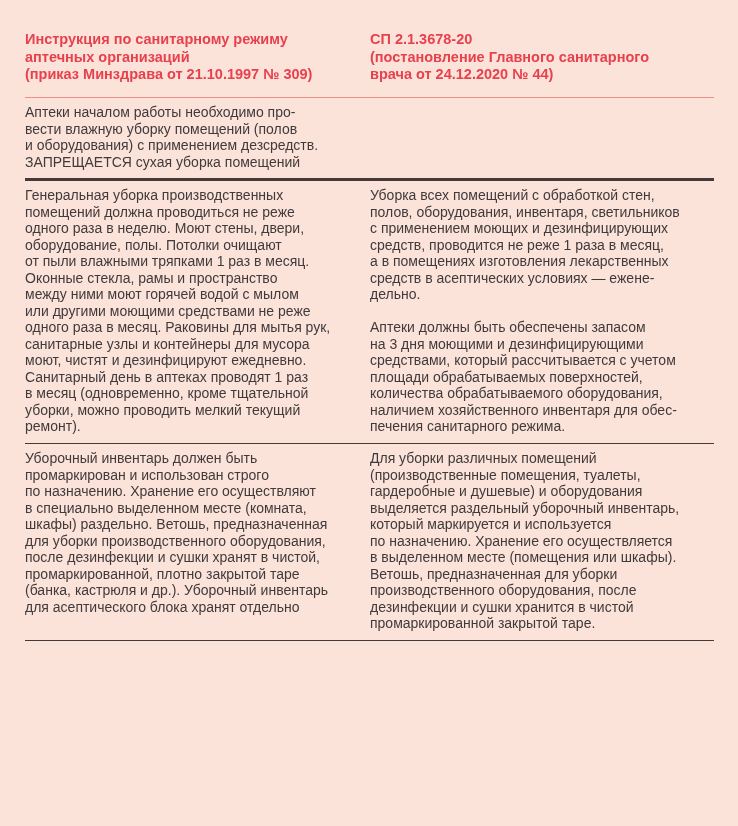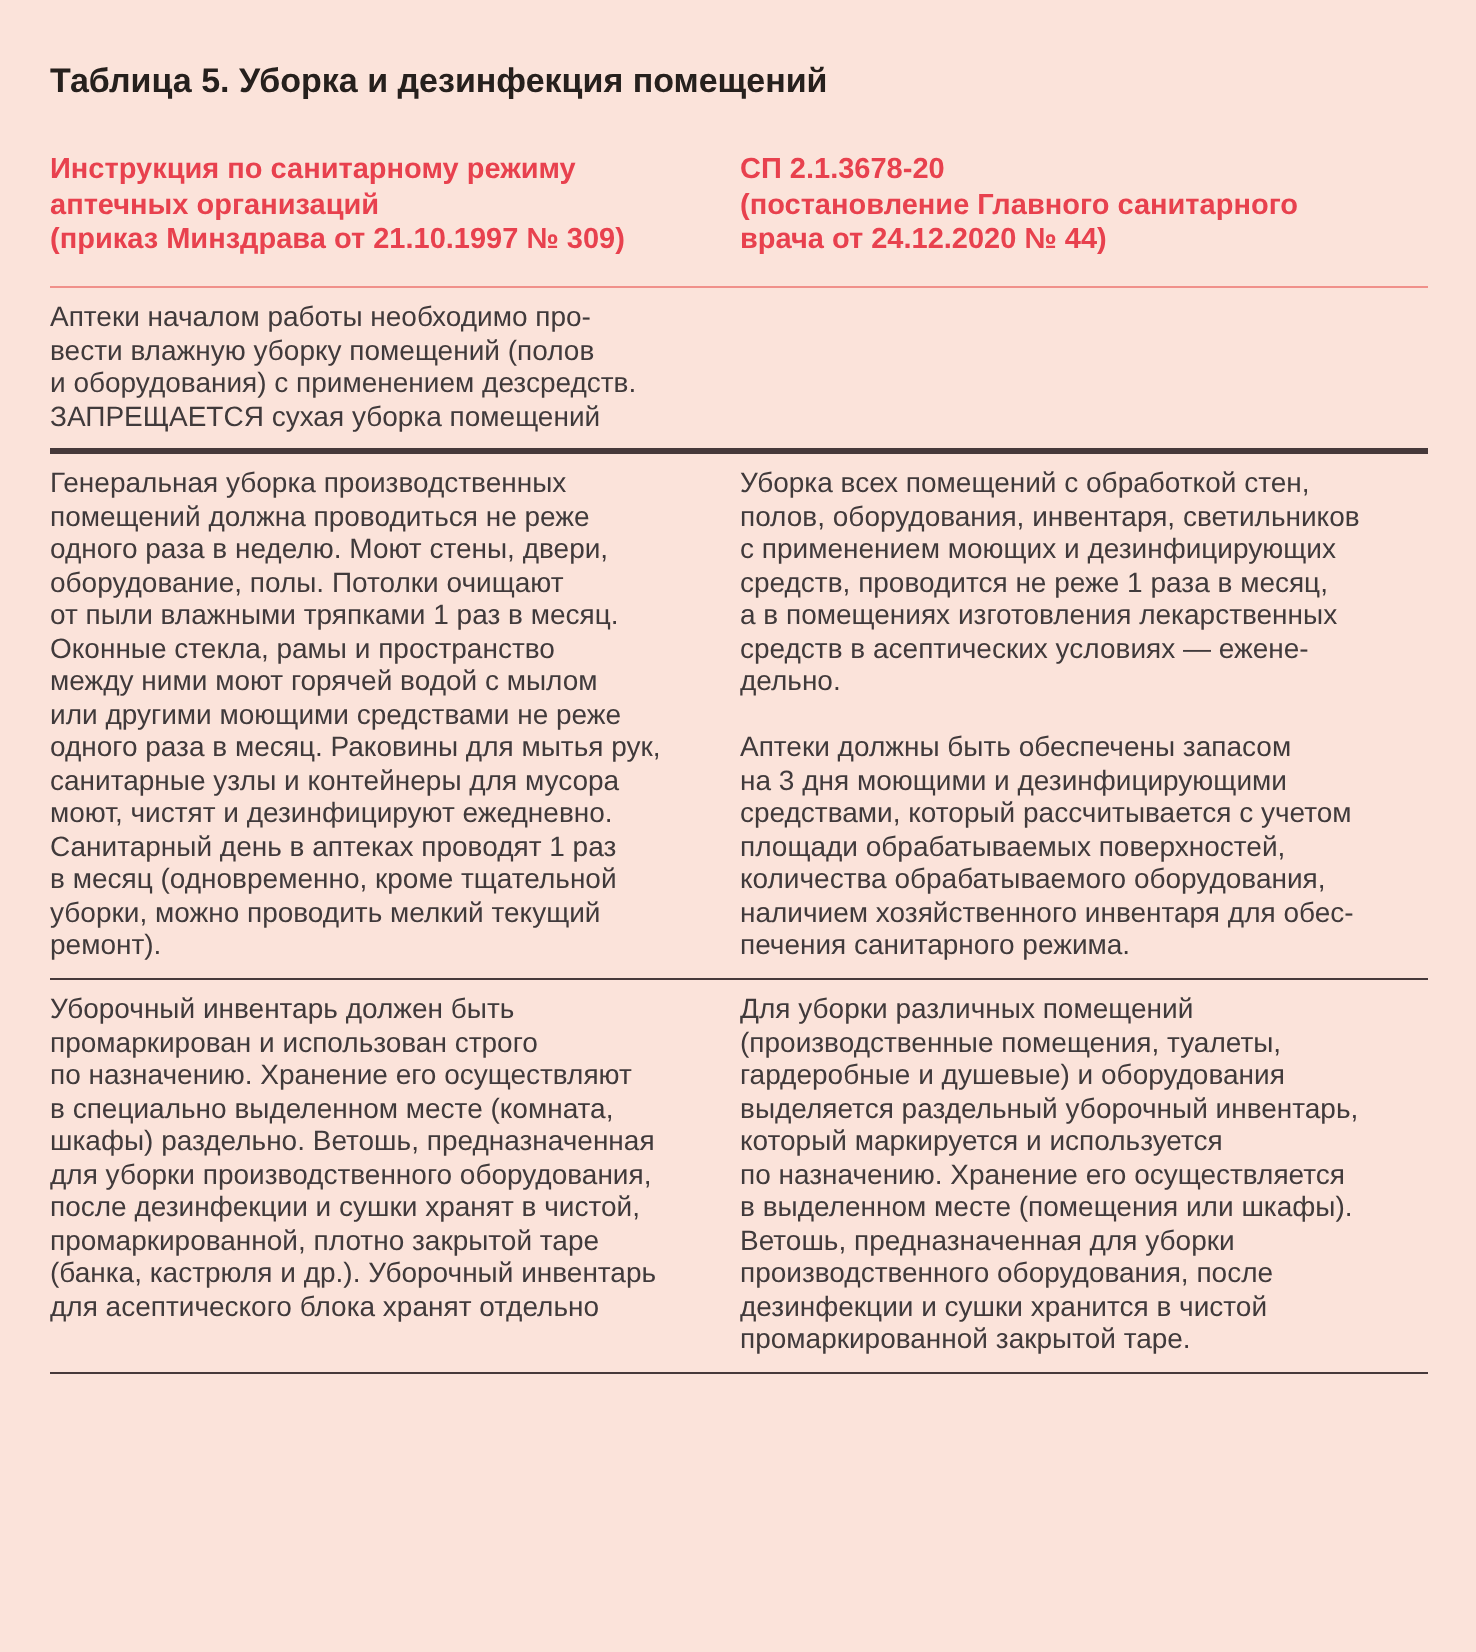--- a/index.html
+++ b/index.html
@@ -46,21 +46,20 @@
     width: 100%;
   }
   .header-divider { background: #f0908a; }
   .row-divider { background: #46393a; }
 </style>
 </head>
 <body>
 
 <div class="page">
 
-  <h1 class="title">Таблица 5. Уборка и дезинфекция помещений</h1>
 
   <div class="thead">
     <div class="cell">Инструкция по санитарному режиму
 аптечных организаций
 (приказ Минздрава от 21.10.1997 № 309)</div>
     <div class="cell">СП 2.1.3678-20
 (постановление Главного санитарного
 врача от 24.12.2020 № 44)</div>
   </div>
 

